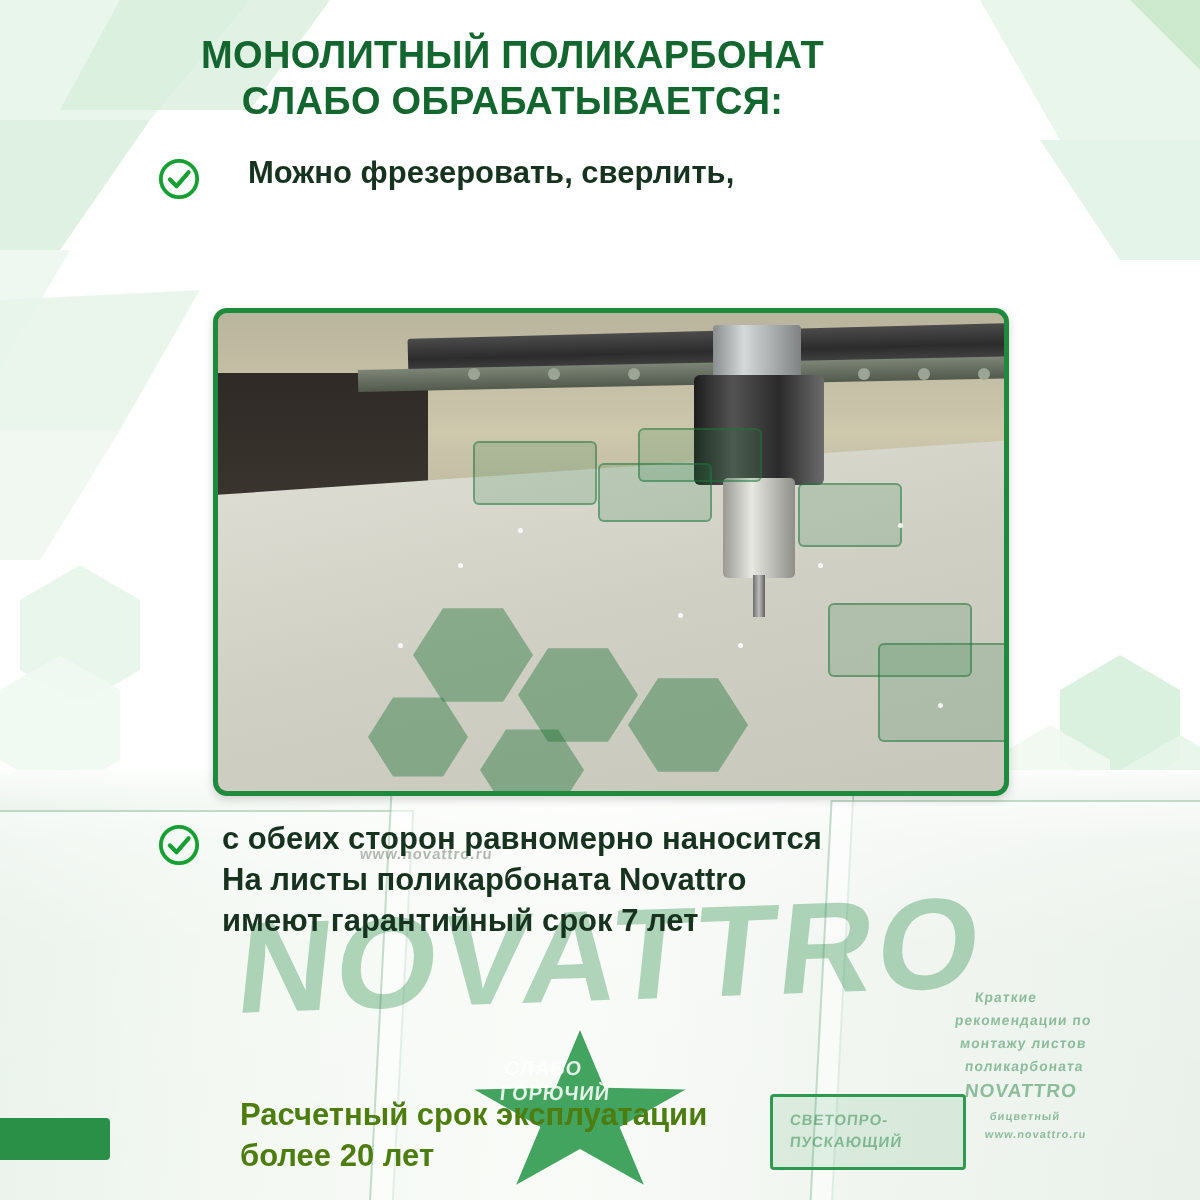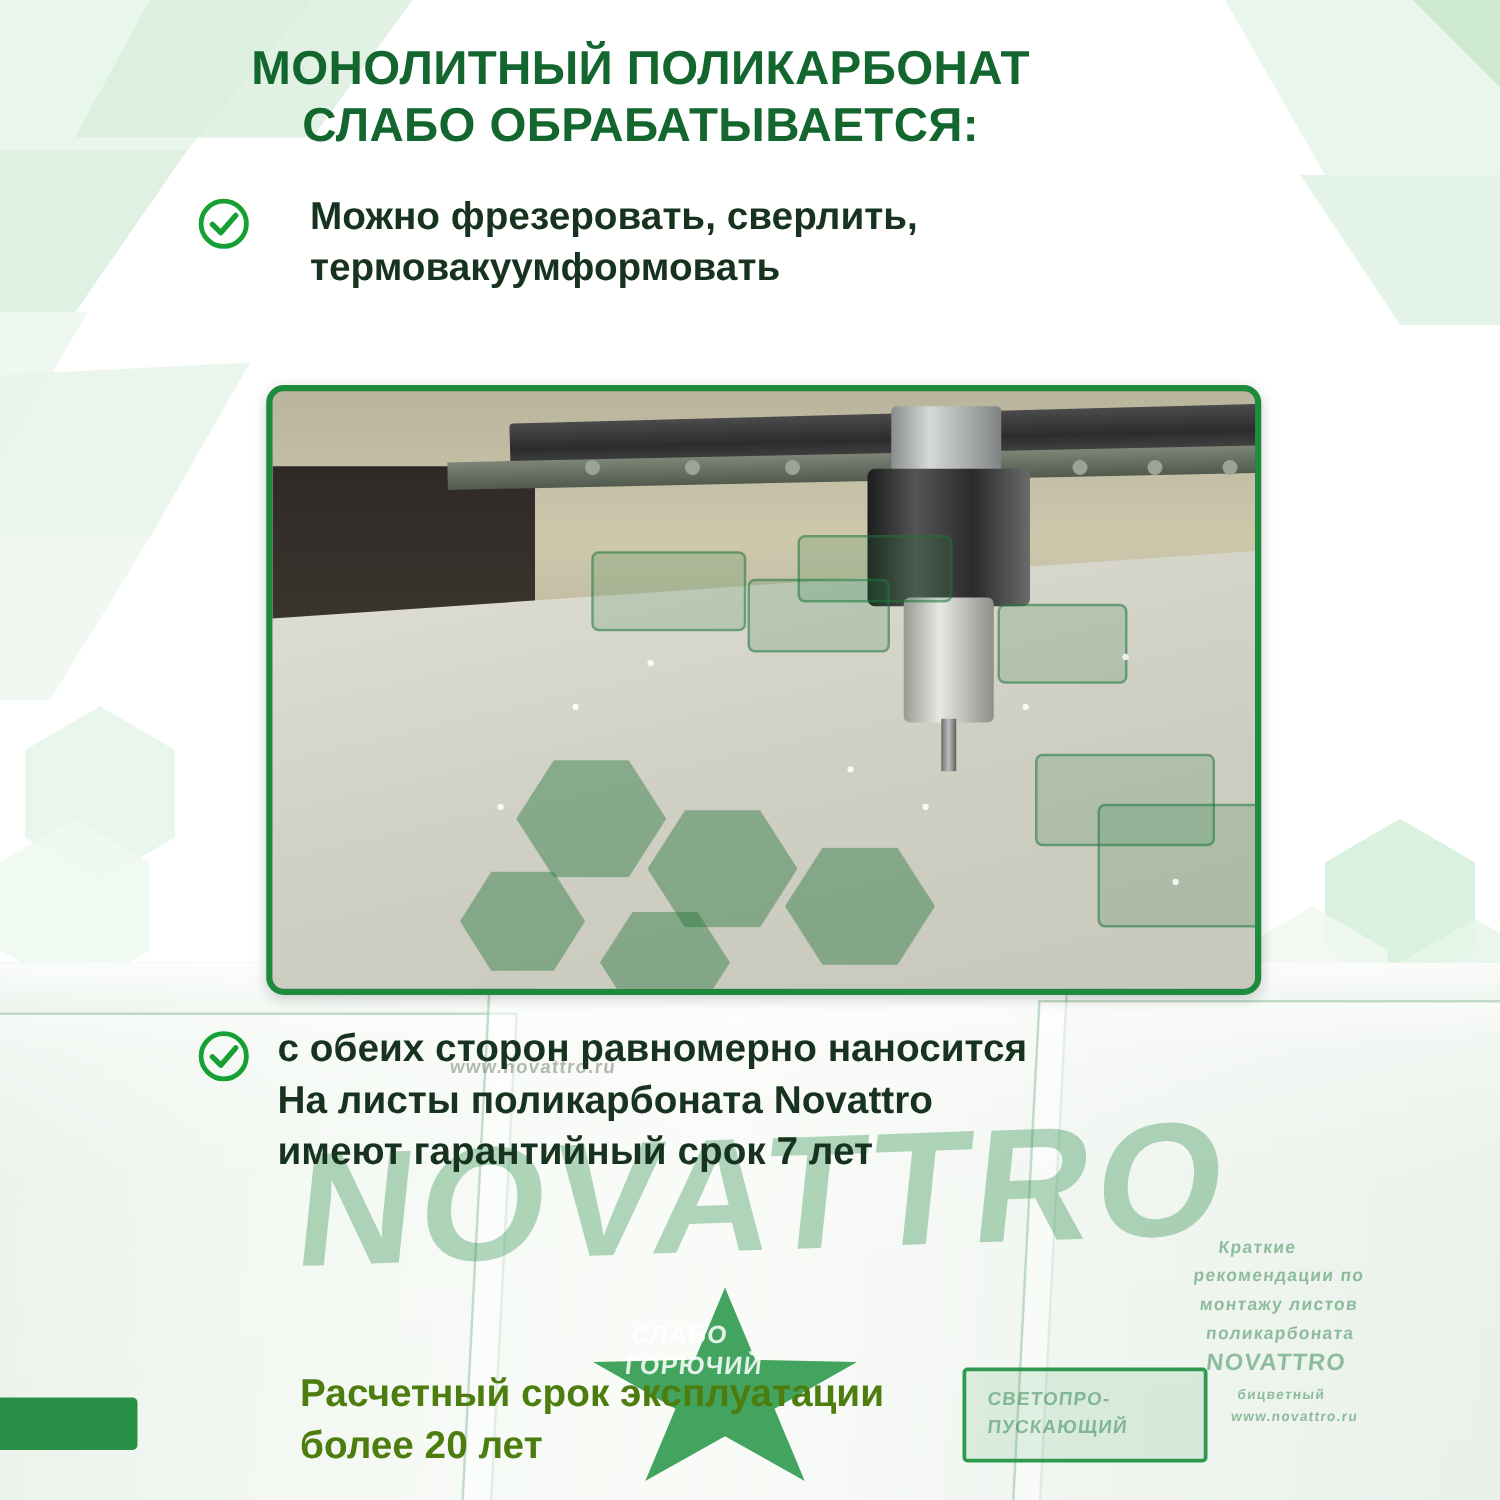--- a/index.html
+++ b/index.html
@@ -327,21 +327,20 @@
     <div>СЛАБО ОБРАБАТЫВАЕТСЯ:</div>
   </div>
 
   <div class="bullet bullet-1">
     <svg class="check-icon" viewBox="0 0 44 44">
       <circle cx="22" cy="22" r="19" fill="none" stroke="#16a034" stroke-width="4"></circle>
       <path d="M12.5 22.5 L19.5 29.5 L32 15" fill="none" stroke="#16a034" stroke-width="4.5" stroke-linecap="round" stroke-linejoin="round"></path>
     </svg>
     <div class="bullet-text">
       <span class="b2-line">Можно фрезеровать, сверлить,</span>
-      <span class="b2-line">термовакуумформовать</span>
     </div>
   </div>
 
   <div class="photo-frame">
     <div class="photo">
       <div class="ph-wall"></div>
       <div class="ph-wall-dark"></div>
       <div class="ph-table"></div>
 
       <div class="ph-rail"></div>

